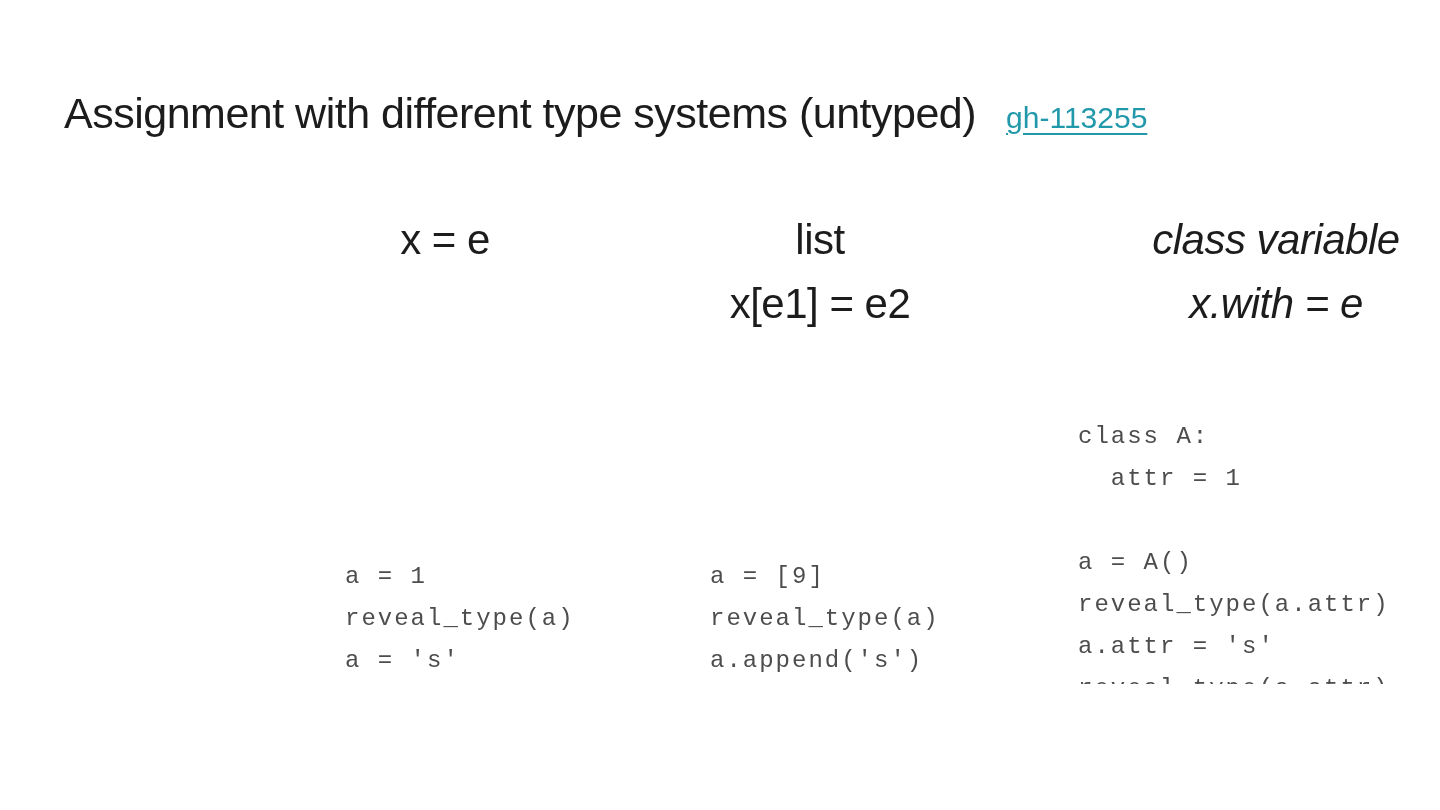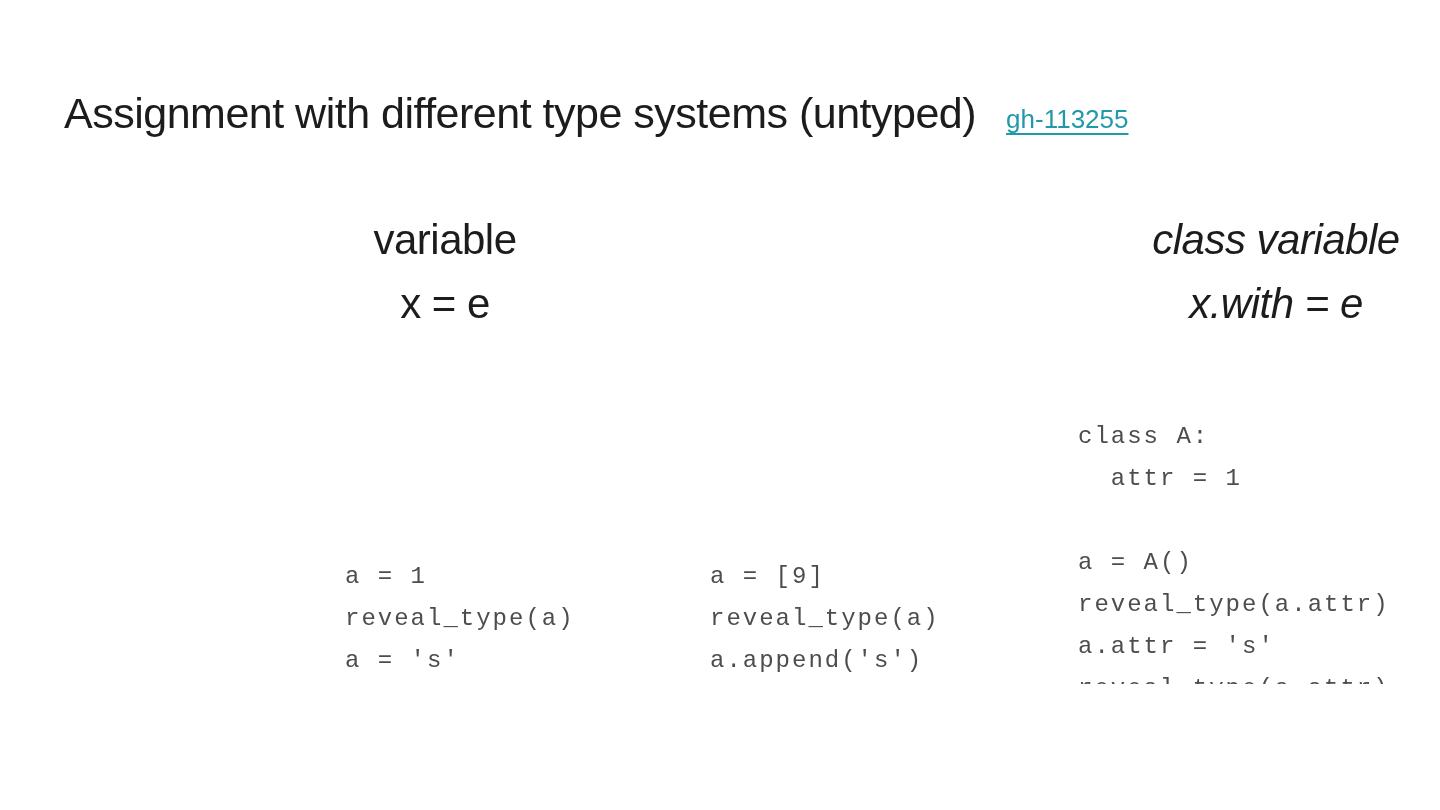--- a/index.html
+++ b/index.html
@@ -27,21 +27,21 @@
   .slide-title {
     margin: 0;
     font-size: 43px;
     font-weight: 400;
     line-height: 54px;
     color: #1c1c1c;
     letter-spacing: -0.5px;
   }
   .gh-link {
     margin-left: 30px;
-    font-size: 26px;
+    font-size: 30px;
     font-weight: 400;
     color: #2299aa;
     text-decoration: underline;
     text-decoration-thickness: 2px;
     text-underline-offset: 5px;
     cursor: pointer;
   }
   
   .col-header {
     position: absolute;
@@ -87,24 +87,27 @@
 <body>
 
 <div class="slide">
 
   <div class="title-row">
     <h1 class="slide-title">Assignment with different type systems (untyped)</h1>
     <a class="gh-link" href="#">gh-113255</a>
   </div>
 
   <div class="col-header header-1">
-    <span class="hline">variable</span>
     <span class="hline">x = e</span>
   </div>
 
+  <div class="col-header header-2">
+    <span class="hline">list</span>
+    <span class="hline">x[e1] = e2</span>
+  </div>
 
   <div class="col-header header-3">
     <span class="hline">class variable</span>
     <span class="hline">x.with = e</span>
   </div>
 
   <pre class="code code-1">a = 1
 reveal_type(a)
 a = 's'
 reveal_type(a)</pre>

